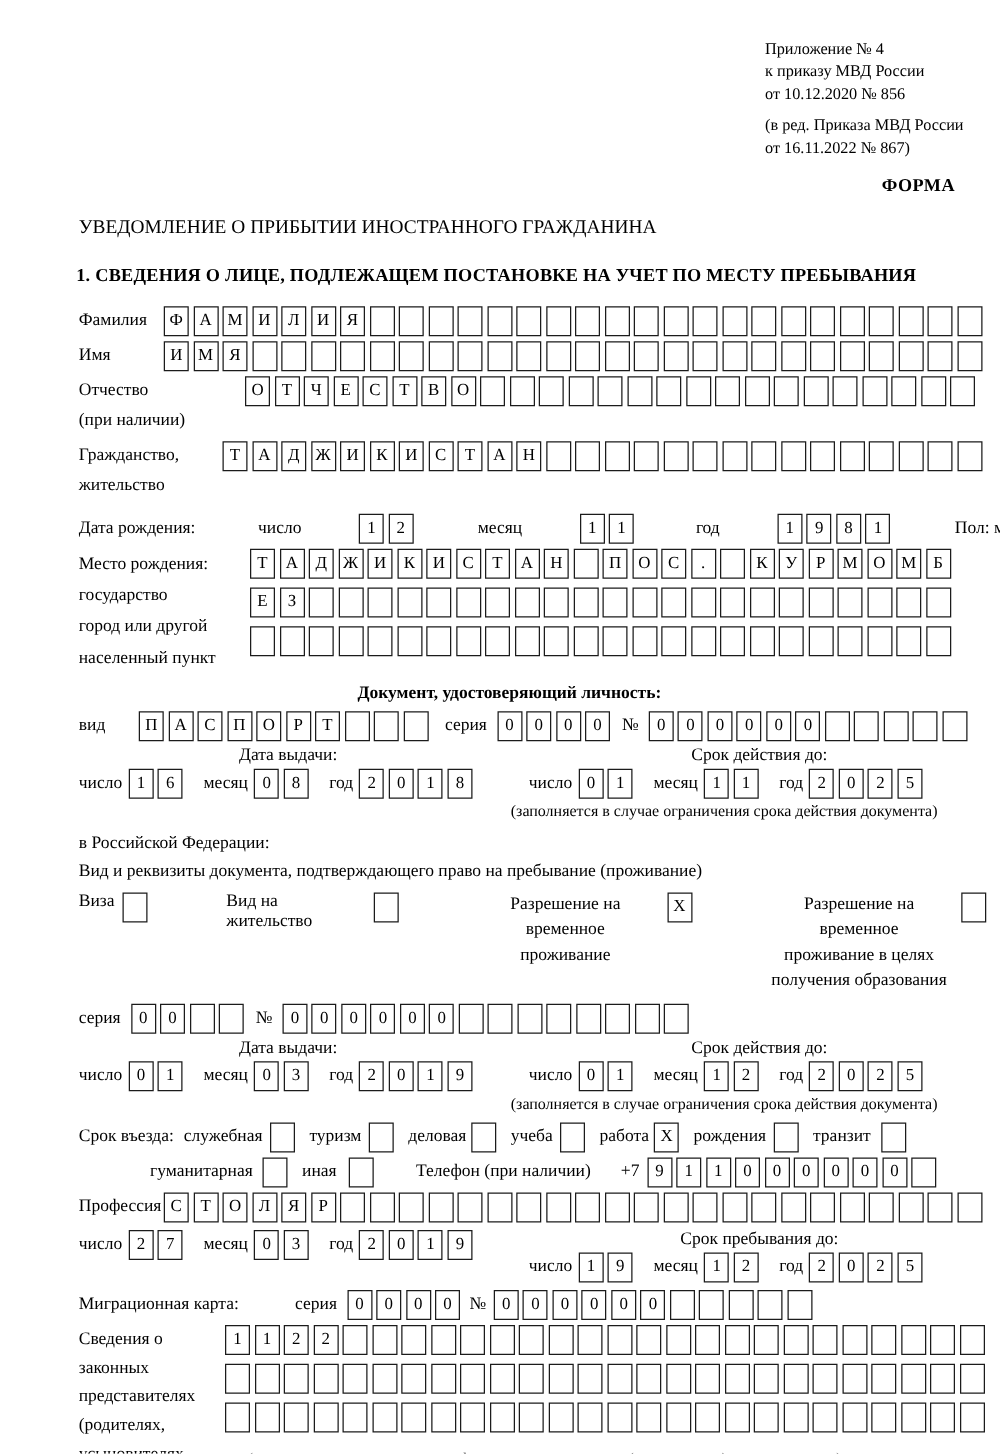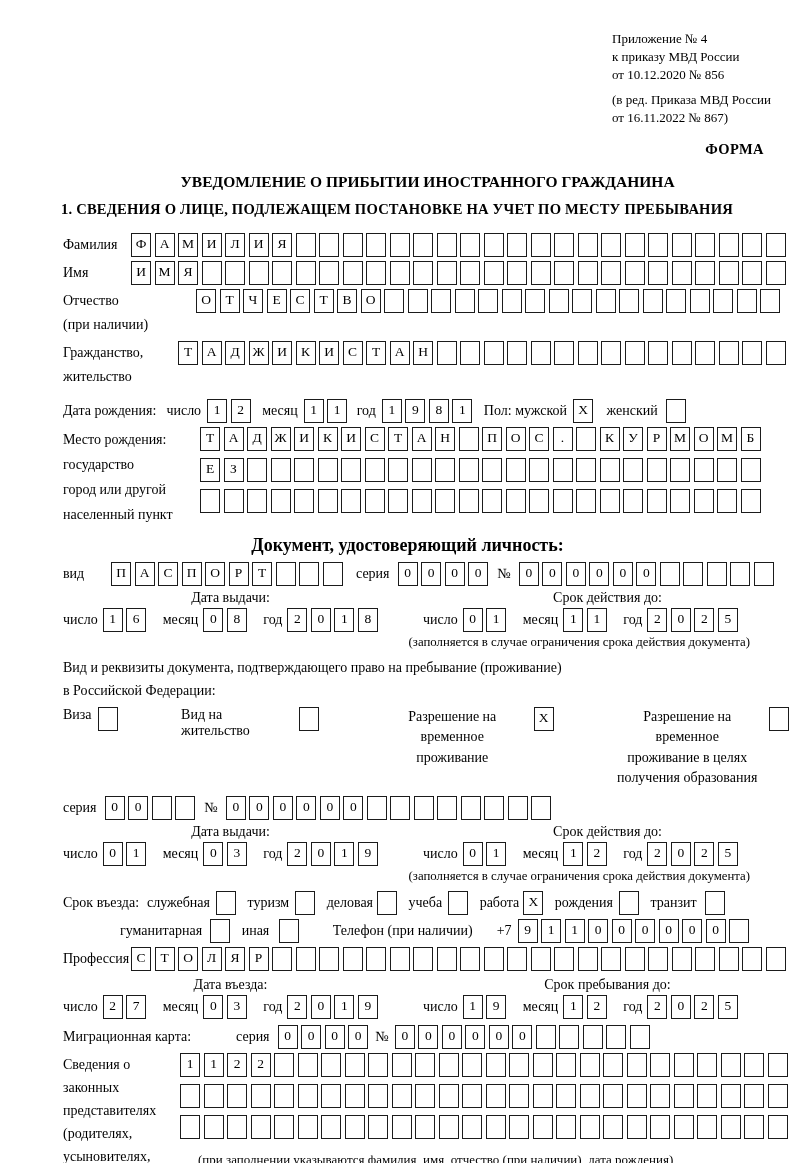--- a/index.html
+++ b/index.html
@@ -6,38 +6,38 @@
   .page {
     width:800px; height:1163px; box-sizing:border-box; overflow:hidden;
     background:#fff; color:#000;
     font-family:"Liberation Serif", serif; font-size:14px;
     padding:30px 8px 10px 63px; position:relative;
   }
   
   .hdr { margin-left:auto; width:180px; font-size:13px; line-height:1.4; }
   .hdr .g2 { margin-top:6px; }
   .forma { text-align:right; font-weight:bold; font-size:14.5px; margin:14px 28px 0 0; letter-spacing:.4px; }
-  .title { text-align:center; font-weight:bold; font-size:15.5px; margin-top:12px; line-height:1.5; }
+  .title { font-weight:normal; font-size:15.5px; margin-top:12px; line-height:1.5; }
   .title .blank { display:inline-block; width:52px; border-bottom:2px solid #444; height:.85em; margin-left:9px; }
-  .sec1 { font-weight:bold; font-size:14.6px; margin:8px 0 15px -2px; letter-spacing:.2px; }
+  .sec1 { font-weight:bold; font-size:14.6px; margin:20px 0 15px -2px; letter-spacing:.2px; }
 
   .row { display:flex; align-items:center; margin-bottom:4px; }
   .row-top { display:flex; align-items:flex-start; margin-bottom:4px; }
   .lbl { flex:none; }
   .ll { line-height:24px; }
   .w68{width:68px;} .w133{width:133px;} .w115{width:115px;} .w137{width:137px;} .w48{width:48px;} .w117{width:117px;}
   .boxes { display:flex; flex:none; flex-wrap:nowrap; }
   .cbox { box-sizing:border-box; width:20px; height:24px; border:1.7px solid #1b1b1b; margin-right:3.5px;
           text-align:center; font-size:13.5px; line-height:20px; flex:none; background:#fff; }
   .mb7 { margin-bottom:7px; }
   .ml4{margin-left:4px;} .ml6{margin-left:6px;} .ml8{margin-left:8px;} .ml10{margin-left:10px;}
   .ml14{margin-left:14px;} .ml16{margin-left:16px;} .ml20{margin-left:15px;} .ml24{margin-left:24px;} .ml30{margin-left:30px;} .ml45{margin-left:45px;}
   .mr6{margin-right:6px;} .mr8{margin-right:8px;}
 
-  .dochead { text-align:center; font-weight:bold; font-size:18px; margin:8px 40px 6px 0; }
+  .dochead { text-align:center; font-weight:bold; font-size:14px; margin:8px 40px 6px 0; }
   .twocol { display:flex; }
   .tcl { flex:none; width:335px; }
   .tcr { flex:1; padding-left:25px; }
   .dh { text-align:center; margin-bottom:2px; }
   .daterow { display:flex; align-items:center; }
   .daterow .dlb { margin-right:5px; flex:none; }
   .dgap { width:13px; flex:none; }
   .note-right { text-align:right; font-size:12.8px; margin:3px 42px 7px 0; }
 
   .intro { line-height:1.6; margin-top:2px; }
@@ -200,21 +200,21 @@
         <span class="cbox"></span>
         <span class="cbox"></span>
         <span class="cbox"></span>
         <span class="cbox"></span>
         <span class="cbox"></span>
         <span class="cbox"></span>
         <span class="cbox"></span>
       </span>
   </div>
 
-  <div class="row" style="margin-top:10px;">
+  <div class="row" style="margin-top:10px;gap:40px;">
     <span class="lbl">Дата рождения:</span>
     <span class="lbl ml10 mr6">число</span>
     <span class="boxes">
         <span class="cbox">1</span>
         <span class="cbox">2</span>
       </span>
     <span class="lbl ml8 mr6">месяц</span>
     <span class="boxes">
         <span class="cbox">1</span>
         <span class="cbox">1</span>
@@ -410,22 +410,22 @@
             <span class="cbox">0</span>
             <span class="cbox">2</span>
             <span class="cbox">5</span>
           </span>
       </div>
     </div>
   </div>
   <div class="note-right">(заполняется в случае ограничения срока действия документа)</div>
 
   <div class="intro">
+    <div>в Российской Федерации:</div>
     <div>Вид и реквизиты документа, подтверждающего право на пребывание (проживание)</div>
-    <div>в Российской Федерации:</div>
   </div>
 
   <div class="vrow">
     <div class="vitem">
       <span>Виза</span>
       <span class="boxes ml6">
           <span class="cbox"></span>
         </span>
     </div>
     <div class="vitem ml16">
@@ -620,21 +620,20 @@
         <span class="cbox"></span>
         <span class="cbox"></span>
         <span class="cbox"></span>
         <span class="cbox"></span>
         <span class="cbox"></span>
       </span>
   </div>
 
   <div class="twocol" style="margin-top:6px;">
     <div class="tcl">
-      <div class="dh">Дата въезда:</div>
       <div class="daterow">
         <span class="dlb">число</span>
         <span class="boxes">
             <span class="cbox">2</span>
             <span class="cbox">7</span>
           </span>
         <span class="dgap"></span>
         <span class="dlb">месяц</span>
         <span class="boxes">
             <span class="cbox">0</span>

